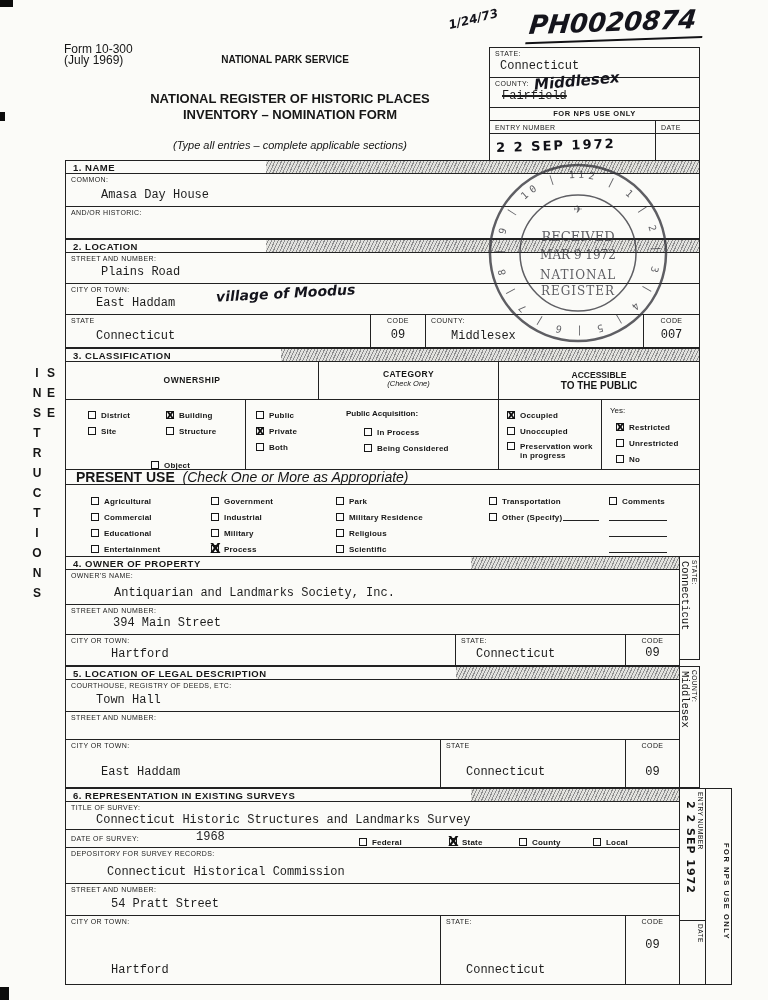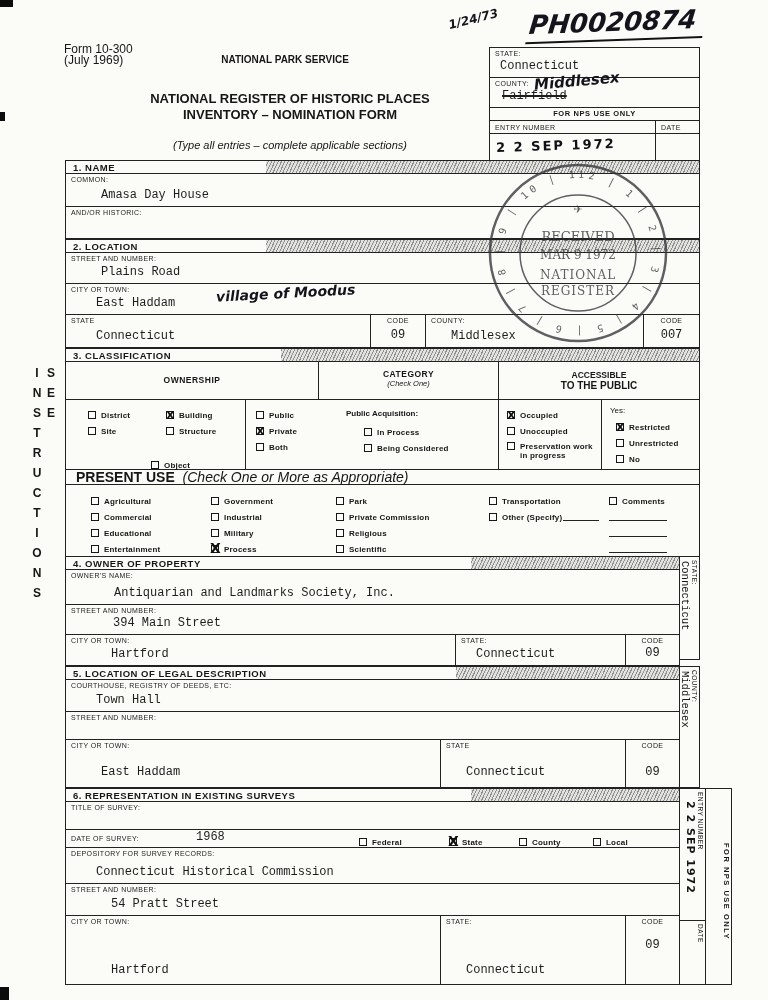--- a/index.html
+++ b/index.html
@@ -332,21 +332,21 @@
       <span class="ck">
           <span class="cb">
             <span class="mk"></span>
           </span>
           <span>Park</span>
         </span>
       <span class="ck">
           <span class="cb">
             <span class="mk"></span>
           </span>
-          <span>Private Commission</span>
+          <span>Military Residence</span>
         </span>
       <span class="ck">
           <span class="cb">
             <span class="mk"></span>
           </span>
           <span>Religious</span>
         </span>
       <span class="ck">
           <span class="cb">
             <span class="mk"></span>
@@ -438,20 +438,21 @@
     </div>
   </div>
 </div>
 
 <div class="sec" style="left:65px;top:788px;width:615px">
   <div class="bar">
     <span class="tag" style="width:405px"><span>6.</span>&nbsp;<span>REPRESENTATION IN EXISTING SURVEYS</span></span>
   </div>
   <div class="frow" style="height:28px">
     <span class="flbl">TITLE OF SURVEY:</span>
+    <span class="fval" style="left:30px;bottom:2px">Connecticut Historic Structures and Landmarks Survey</span>
   </div>
   <div class="frow" style="height:18px">
     <span class="flbl" style="top:5px">DATE OF SURVEY:</span>
     <span class="fval" style="left:130px;bottom:3px">1968</span>
     <span class="ck abs" style="left:293px;top:4px">
         <span class="cb">
           <span class="mk"></span>
         </span>
         <span>Federal</span>
       </span>
@@ -469,21 +470,21 @@
       </span>
     <span class="ck abs" style="left:527px;top:4px">
         <span class="cb">
           <span class="mk"></span>
         </span>
         <span>Local</span>
       </span>
   </div>
   <div class="frow" style="height:36px">
     <span class="flbl">DEPOSITORY FOR SURVEY RECORDS:</span>
-    <span class="fval" style="left:30px">Connecticut Historical Commission</span>
+    <span class="fval" style="left:41px">Connecticut Historical Commission</span>
   </div>
   <div class="frow" style="height:32px">
     <span class="flbl">STREET AND NUMBER:</span>
     <span class="fval" style="left:45px">54 Pratt Street</span>
   </div>
   <div class="frow" style="height:69px;display:flex">
     <div class="cell" style="width:375px">
       <span class="flbl">CITY OR TOWN:</span>
       <span class="fval" style="left:45px;bottom:7px">Hartford</span>
     </div>

